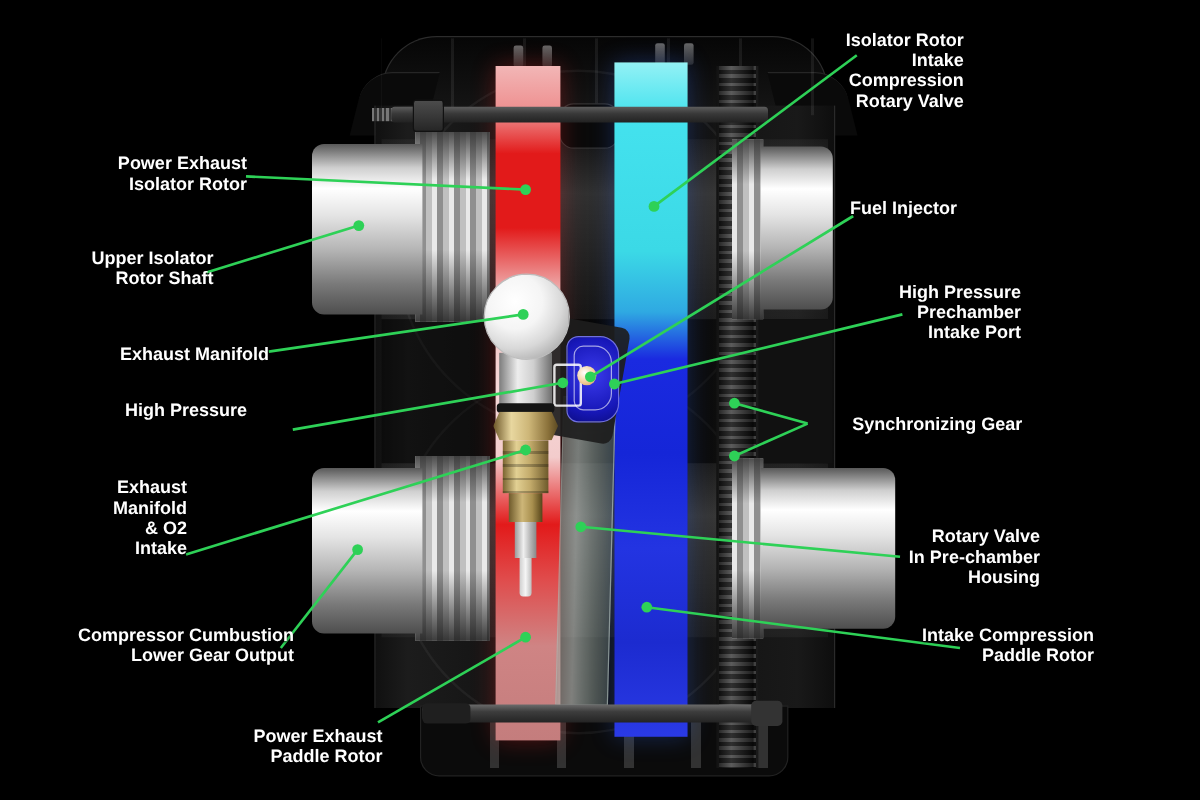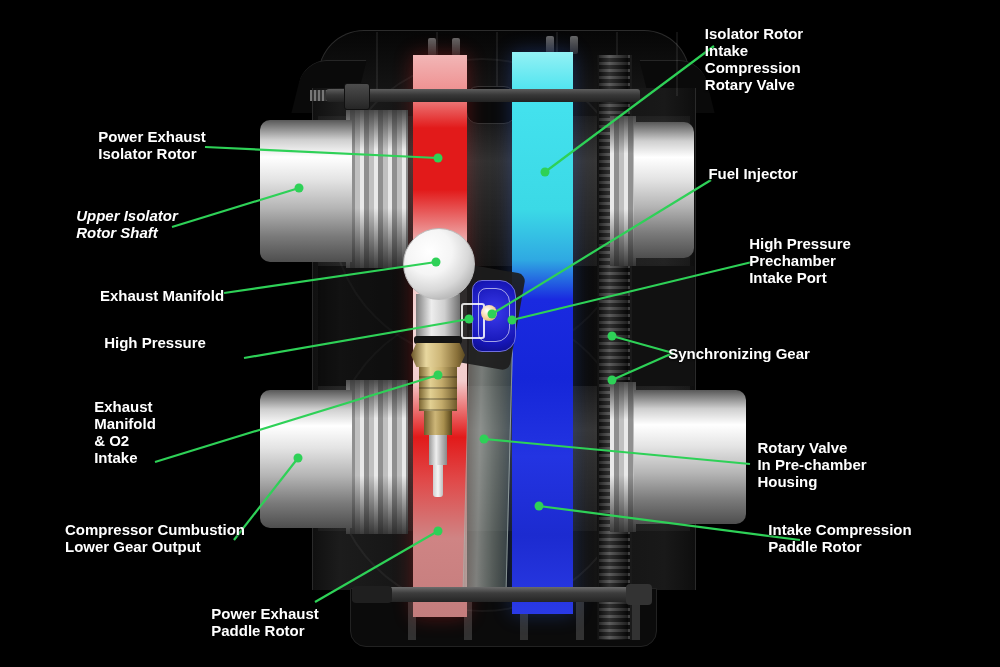--- a/index.html
+++ b/index.html
@@ -108,21 +108,21 @@
                linear-gradient(90deg,#7a6430,#e2d093 30%,#c3ab6b 60%,#6e5a2b);}
   #sensor-lower{left:424px;top:411px;width:28px;height:24px;z-index:11;
     background:linear-gradient(90deg,#6e5a2b,#cdb678 40%,#a88f4e 70%,#564419);}
   #sensor-tip{left:429px;top:435px;width:18px;height:30px;z-index:11;
     background:linear-gradient(90deg,#9a9a9a,#efefef 40%,#b9b9b9 70%,#888);}
   #sensor-probe{left:433px;top:465px;width:10px;height:32px;z-index:11;border-radius:0 0 3px 3px;
     background:linear-gradient(90deg,#cfcfcf,#f5f5f5 50%,#bdbdbd);}
   
   #leader-svg{left:0;top:0;width:1000px;height:667px;z-index:20;pointer-events:none;}
   #labels{left:0;top:0;width:1000px;height:667px;z-index:21;pointer-events:none;}
-  .label{position:absolute;transform:translateX(-50%);text-align:left;color:var(--label,#fff);
+  .label{position:absolute;transform:translateX(-50%);text-align:right;color:var(--label,#fff);
     font-size:15px;line-height:17px;font-weight:700;white-space:nowrap;
     text-shadow:0 1px 2px rgba(0,0,0,0.9);}
   .leader{stroke:var(--green);stroke-width:2.2;}
   .dot{fill:var(--green);}
 </style>
 </head>
 <body>
 
 <div id="stage" style="--bg: #000000; --green: #2ed157; --label: #ffffff; --red: #e21a1a; --pink: #f2b6b6; --cyan: #44e2ee; --blue: #1a2ae0; --gold: #cdb678;">
 
@@ -218,21 +218,21 @@
       <div class="label" style="left: 754px; top: 25px;">
         <div>Isolator Rotor</div>
         <div>Intake</div>
         <div>Compression</div>
         <div>Rotary Valve</div>
       </div>
       <div class="label" style="left: 152px; top: 128px;">
         <div>Power Exhaust</div>
         <div>Isolator Rotor</div>
       </div>
-      <div class="label" style="left: 127px; top: 207px; font-style: italic;">
+      <div class="label" style="left: 127px; top: 207px;">
         <div>Upper Isolator</div>
         <div>Rotor Shaft</div>
       </div>
       <div class="label" style="left: 162px; top: 287px;">
         <div>Exhaust Manifold</div>
       </div>
       <div class="label" style="left: 155px; top: 334px;">
         <div>High Pressure</div>
       </div>
       <div class="label" style="left: 125px; top: 398px;">
@@ -250,21 +250,21 @@
         <div>Paddle Rotor</div>
       </div>
       <div class="label" style="left: 753px; top: 165px;">
         <div>Fuel Injector</div>
       </div>
       <div class="label" style="left: 800px; top: 235px;">
         <div>High Pressure</div>
         <div>Prechamber</div>
         <div>Intake Port</div>
       </div>
-      <div class="label" style="left: 739px; top: 345px;">
+      <div class="label" style="left: 781px; top: 345px;">
         <div>Synchronizing Gear</div>
       </div>
       <div class="label" style="left: 812px; top: 439px;">
         <div>Rotary Valve</div>
         <div>In Pre-chamber</div>
         <div>Housing</div>
       </div>
       <div class="label" style="left: 840px; top: 521px;">
         <div>Intake Compression</div>
         <div>Paddle Rotor</div>

